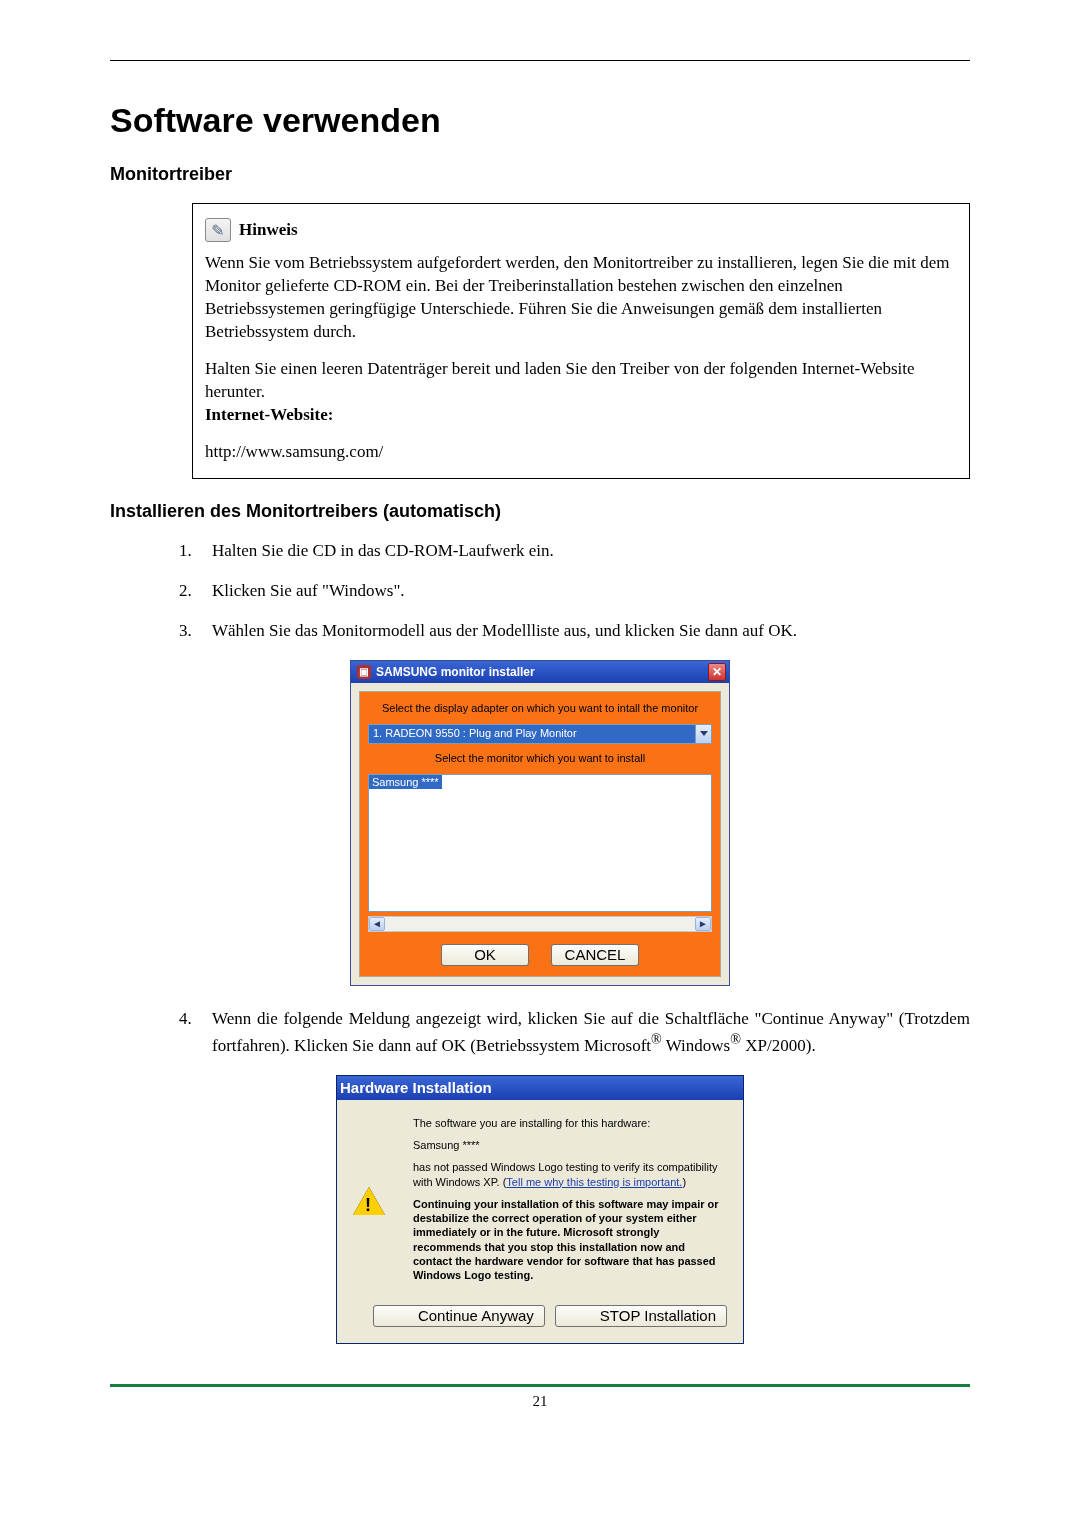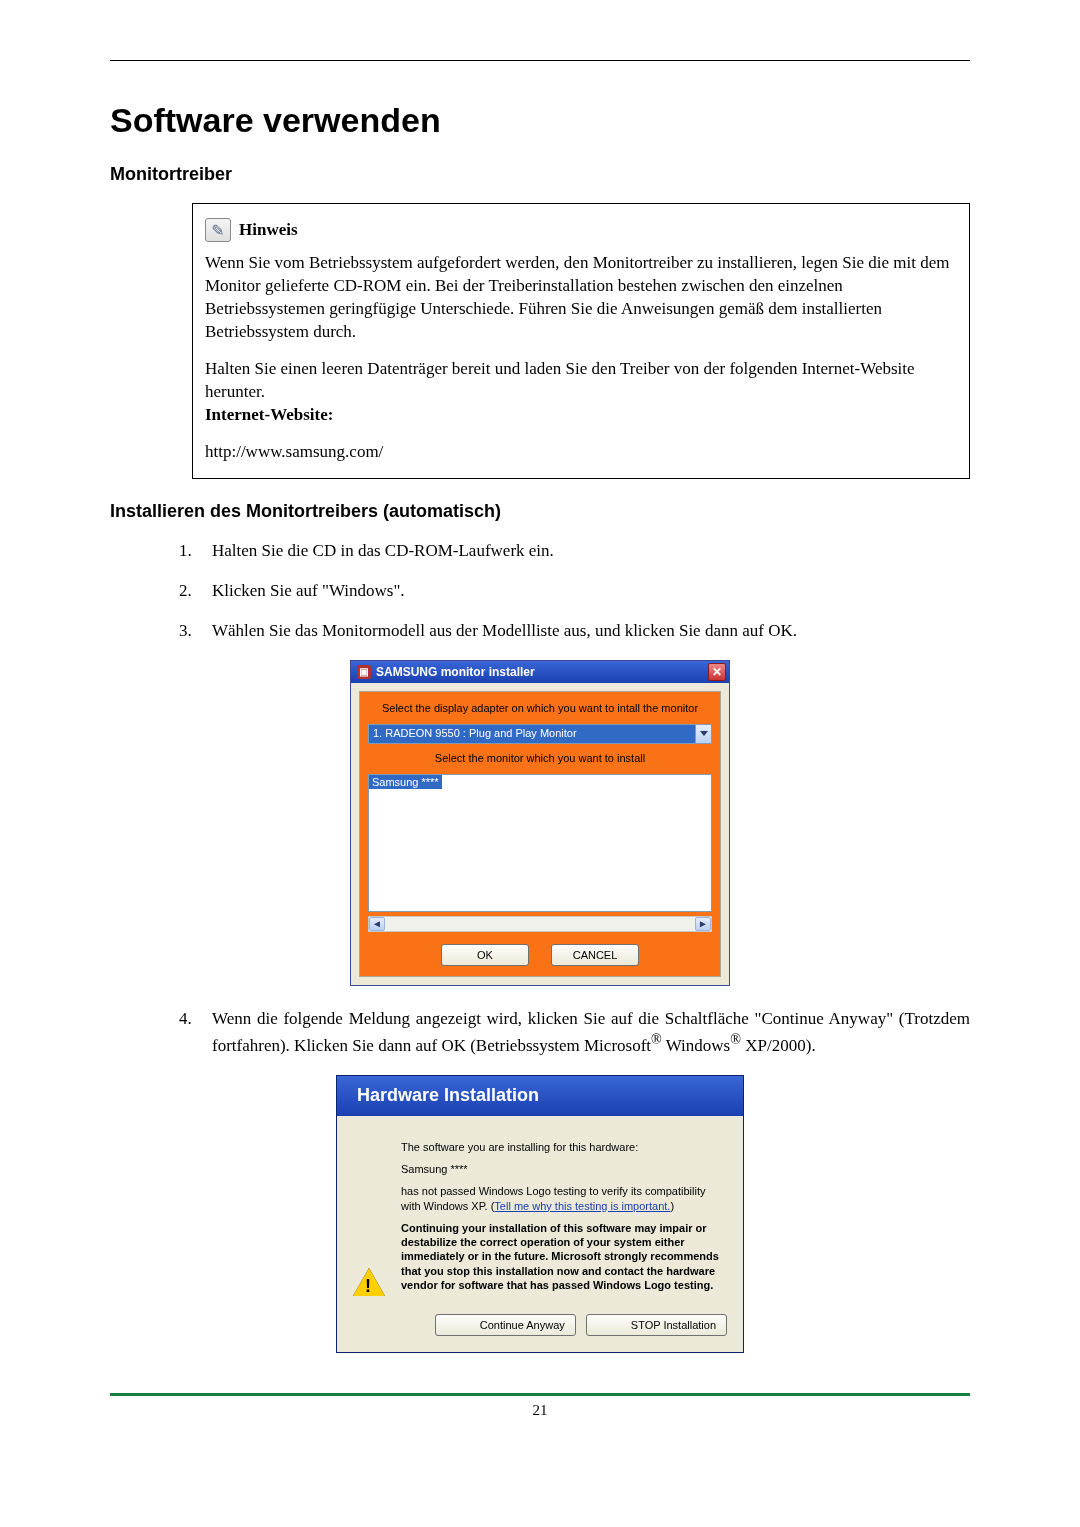--- a/index.html
+++ b/index.html
@@ -172,44 +172,44 @@
   }
   .sd-hscroll .track{ flex:1; }
   .sd-buttons {
     display:flex; justify-content:center; gap: 22px;
   }
   .xp-btn {
     min-width: 88px; height: 22px;
     background: linear-gradient(#fdfdfb,#ece9d8);
     border: 1px solid #707070;
     border-radius: 3px;
-    font-size: 11px;
+    font-size: 15px;
     display:inline-flex;align-items:center;justify-content:center;
     padding: 0 10px;
   }
 
   
   .hw-dialog {
     width: 408px;
     border: 1px solid #0a246a;
     font-family: Tahoma, Arial, sans-serif;
     font-size: 11px;
     background:#ece9d8;
   }
   .hw-title {
-    height: 40px;
+    height: 24px;
     background: linear-gradient(#3a66d6,#1a3fb0);
-    color:#fff; font-weight:bold; font-size:18px;
-    display:flex; align-items:center; padding: 0 20px;
+    color:#fff; font-weight:bold; font-size:15px;
+    display:flex; align-items:center; padding: 0 3px;
   }
   .hw-body {
     padding: 16px 16px 16px 16px;
   }
   .hw-top {
-    display:flex; gap: 16px; align-items:flex-end; margin-bottom: 12px; margin-top: 8px;
+    display:flex; gap: 28px; align-items:center; margin-bottom: 12px;
   }
   .warn-icon {
     width: 32px; height: 32px; flex: 0 0 32px;
   }
   
   .warn-tri {
     width:0;height:0;
     border-left:16px solid transparent;
     border-right:16px solid transparent;
     border-bottom:28px solid #ffcf00;

